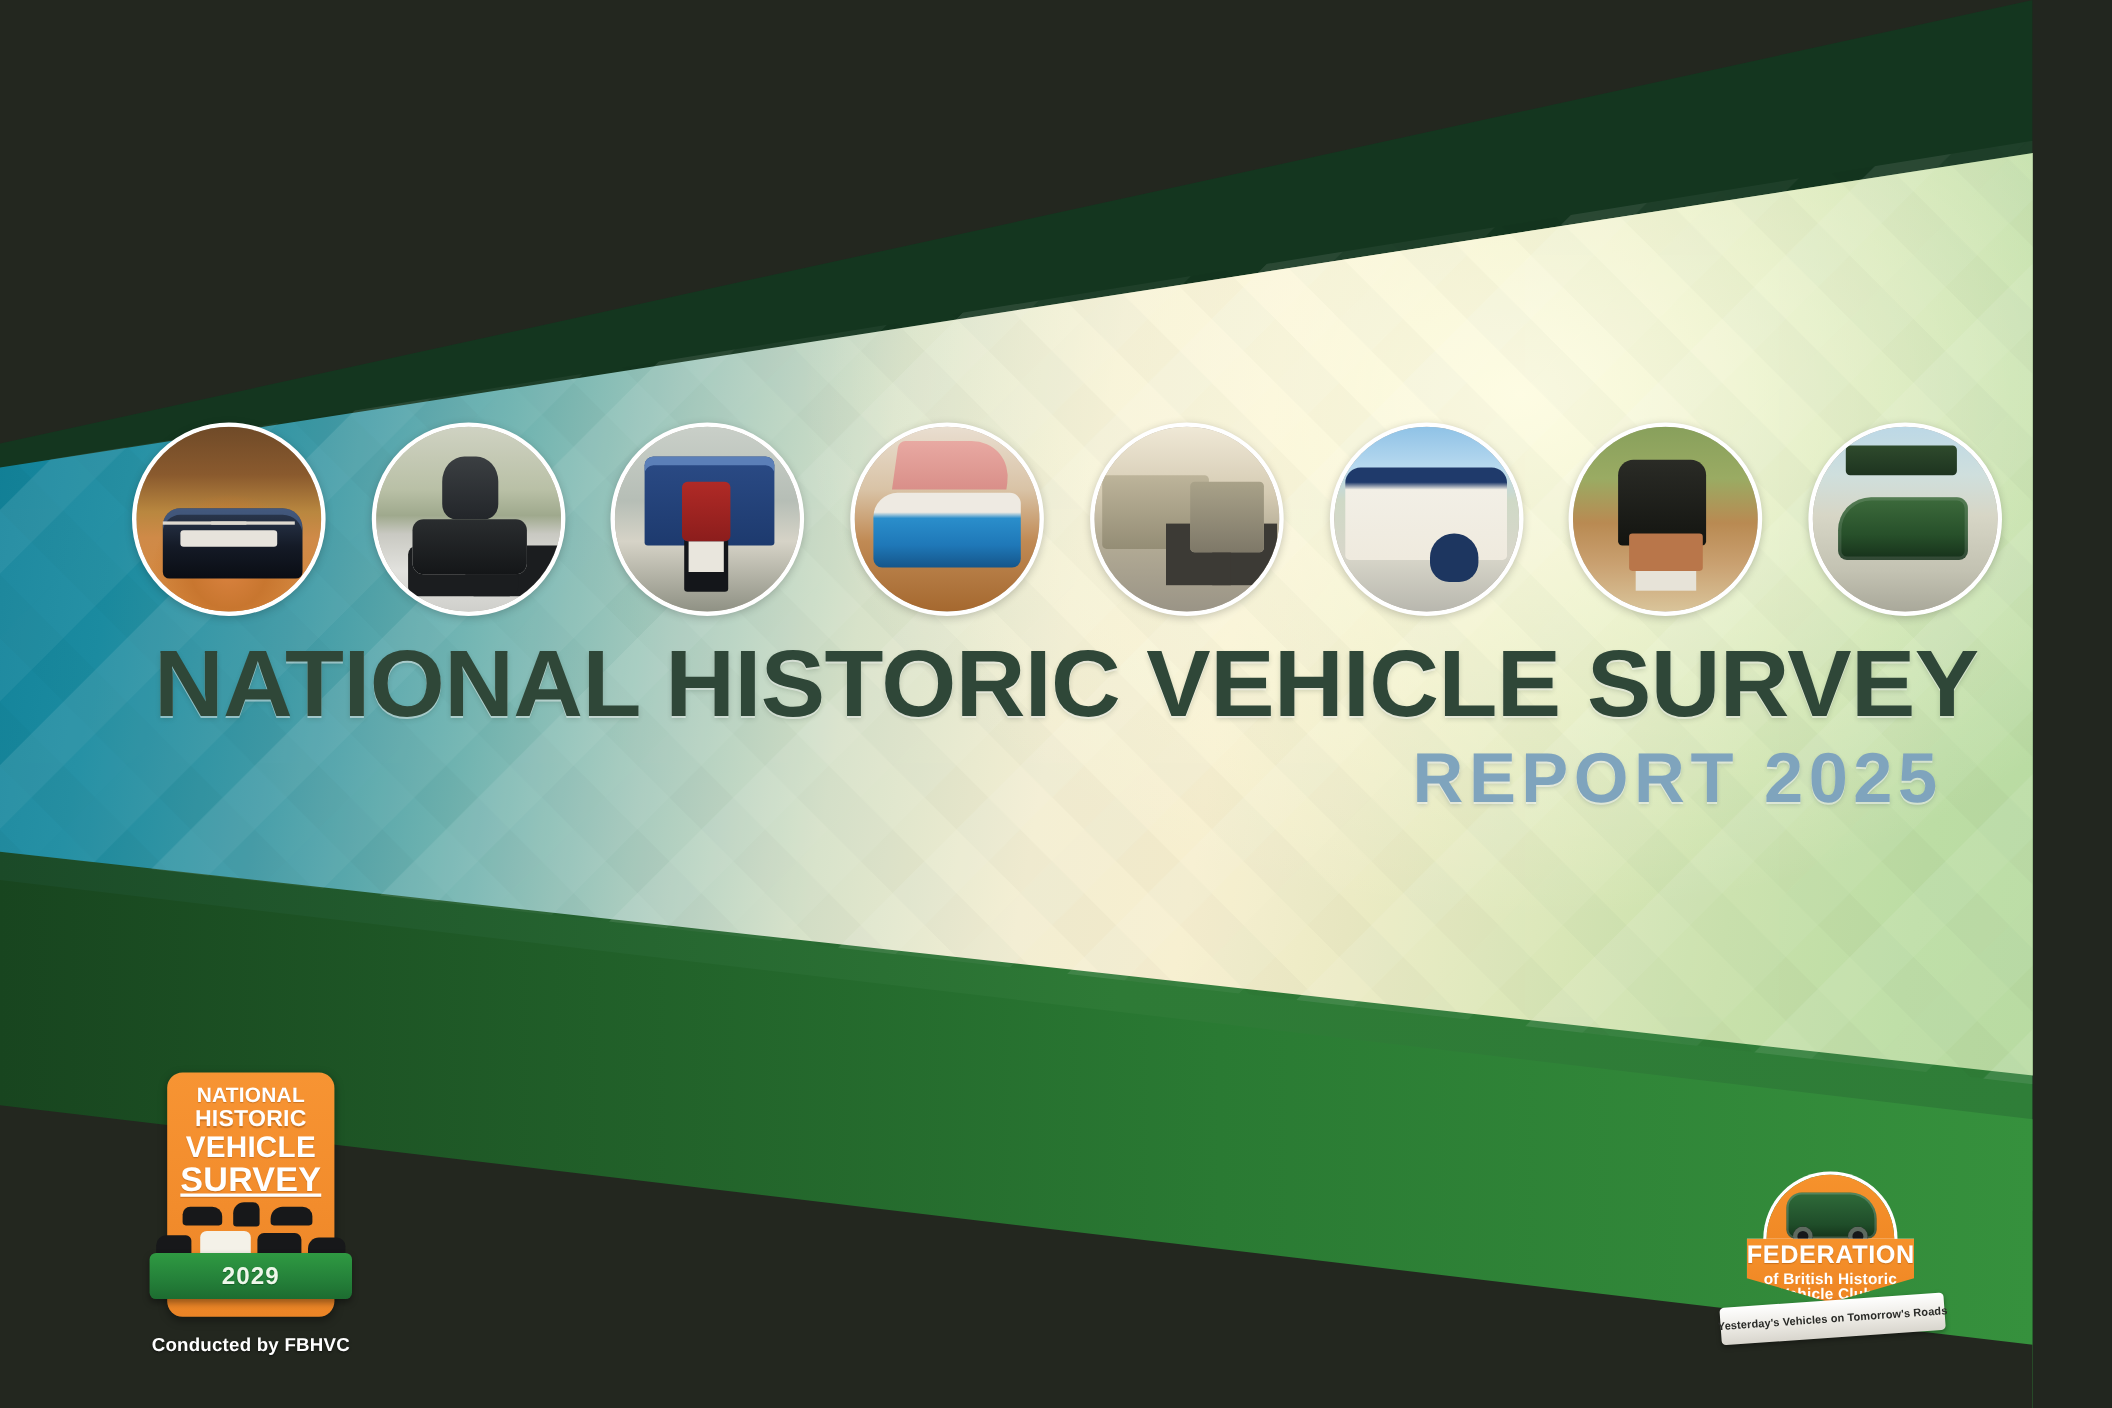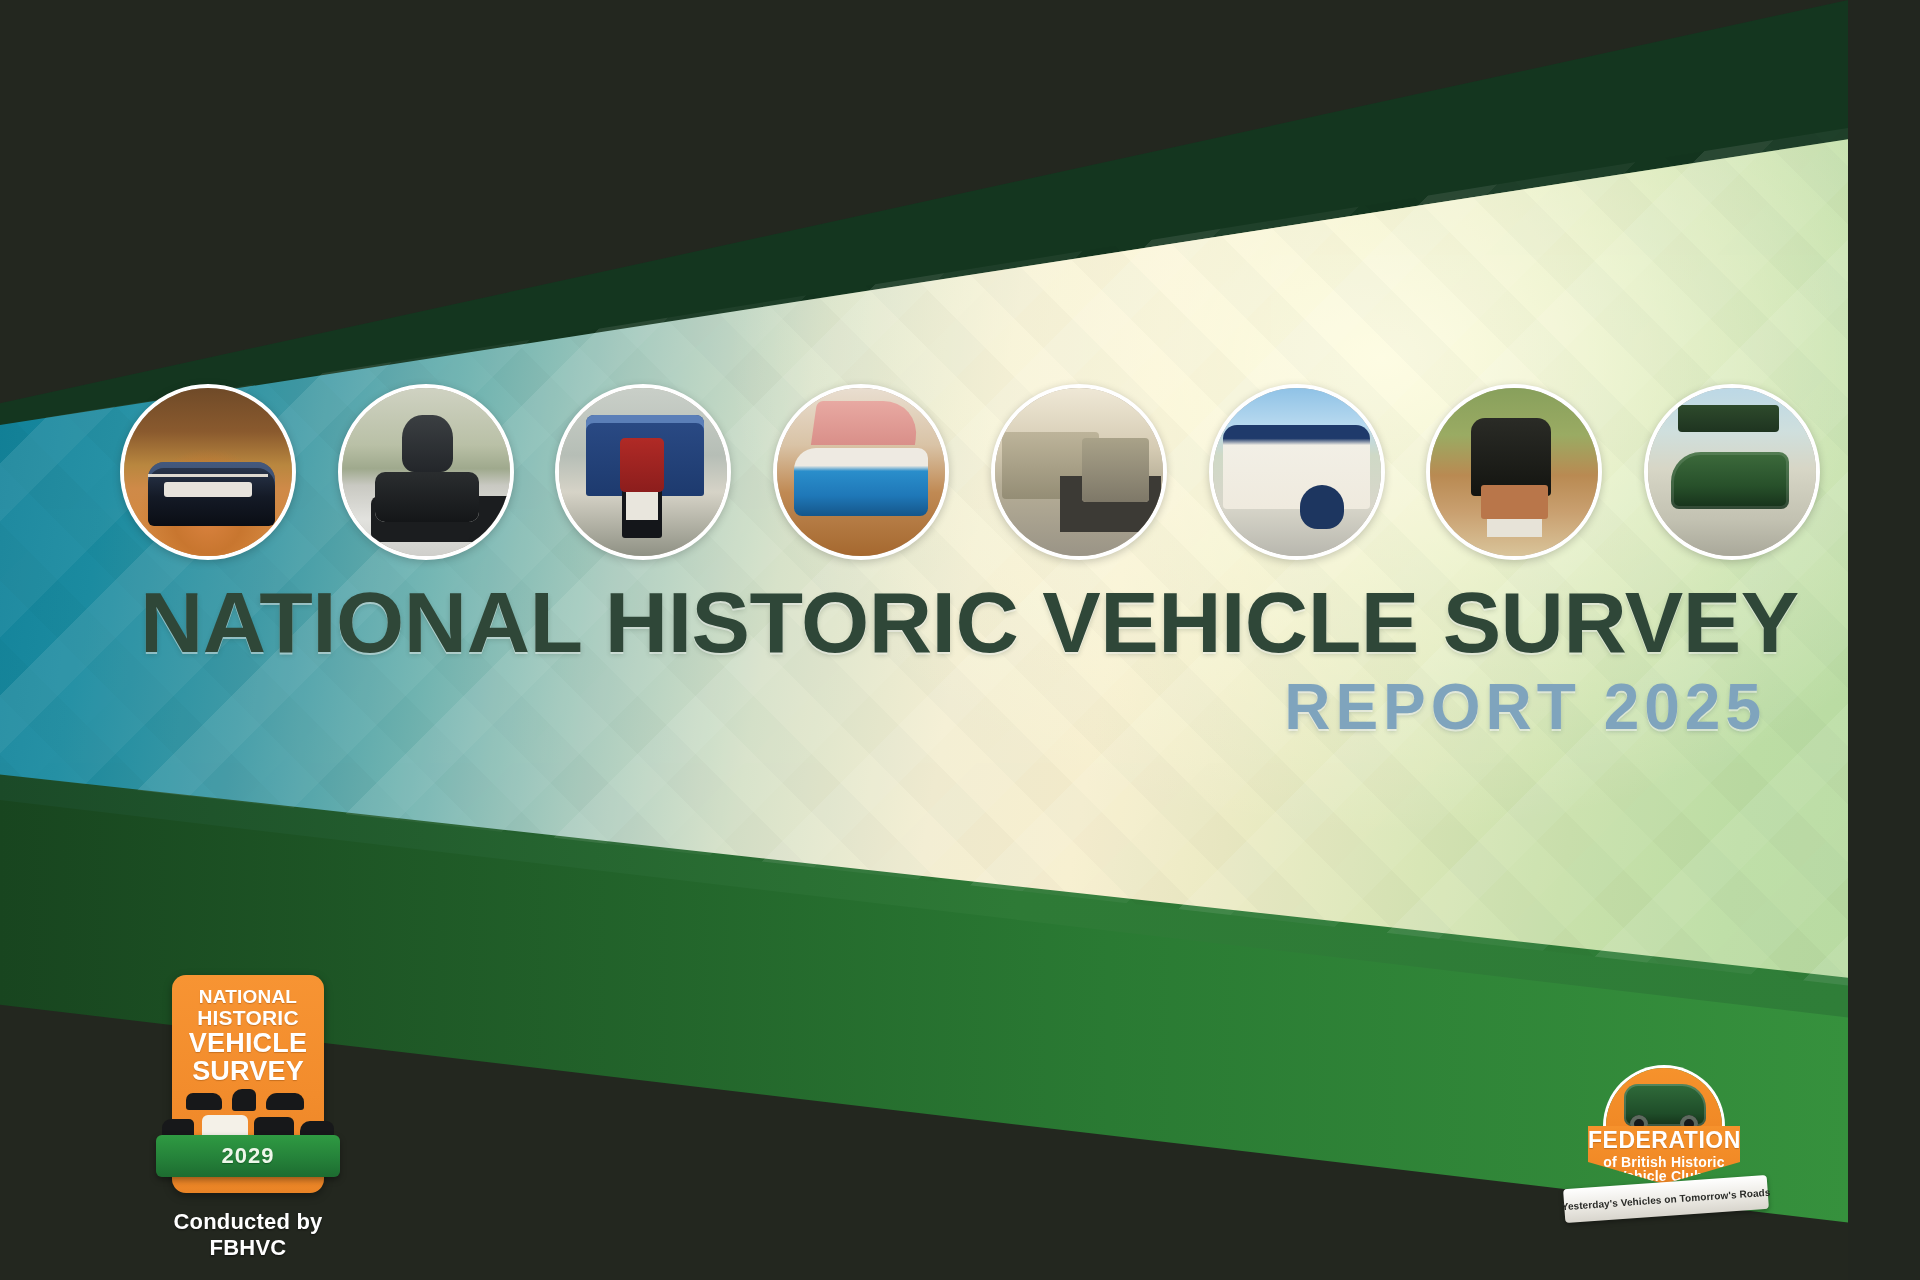--- a/index.html
+++ b/index.html
@@ -254,21 +254,21 @@
     color:#7fa4bd;
     text-shadow:
       0 2px 0 rgba(255,255,255,0.5),
       0 3px 4px rgba(40,70,90,0.20);
     padding-right:14px;
   }
 
   
   .badge {
     position:absolute;
-    left:148px; top:975px;
+    left:128px; top:975px;
     width:200px;
   }
   .badge-plate {
     position:relative;
     width:152px; margin:0 auto;
     background:linear-gradient(180deg,#f79433 0%,#f28c2c 55%,#ea8426 100%);
     border-radius:14px;
     padding:12px 8px 40px 8px;
     box-shadow:0 3px 8px rgba(0,0,0,0.35);
   }
@@ -277,21 +277,21 @@
     font-family:"Liberation Sans", sans-serif;
     font-weight:700;
     text-align:center;
     line-height:1.04;
     letter-spacing:0.2px;
     text-shadow:0 1px 1px rgba(120,60,10,0.35);
   }
   .bl1{font-size:19px;}
   .bl2{font-size:21px;}
   .bl3{font-size:27px;}
-  .bl4{font-size:27px;}
+  .bl4{font-size:31px;text-decoration:underline;}
   .badge-vehicles {
     position:relative; height:62px; margin-top:6px;
   }
   .bv { position:absolute; background:#17181a; }
   .bv.r1a { left:6px;  top:2px;  width:36px; height:17px; border-radius:7px 9px 3px 3px; }
   .bv.r1b { left:52px; top:-2px; width:24px; height:22px; border-radius:10px 6px 3px 3px; }
   .bv.r1c { left:86px; top:2px;  width:38px; height:17px; border-radius:11px 9px 3px 3px; }
   .bv.r2a { left:-18px;top:28px; width:32px; height:19px; border-radius:9px 5px 3px 3px; }
   .bv.r2b { left:22px; top:24px; width:46px; height:25px; border-radius:6px 6px 3px 3px; }
   .bv.r2c { left:74px; top:26px; width:40px; height:23px; border-radius:6px 6px 3px 3px; }
@@ -310,21 +310,21 @@
   }
   .badge-ribbon::before{ left:-10px; transform:skewY(18deg); }
   .badge-ribbon::after { right:-10px; transform:skewY(-18deg); }
   .badge-year {
     color:#eef7ea; font-weight:700; font-size:22px; letter-spacing:1px;
     font-family:"Liberation Sans", sans-serif;
     text-shadow:0 1px 1px rgba(0,60,20,0.5);
   }
   .badge-caption {
     margin-top:16px; text-align:center;
-    color:#ffffff; font-weight:700; font-size:22px;
+    color:#ffffff; font-weight:700; font-size:17px;
     font-family:"Liberation Sans", sans-serif;
     letter-spacing:0.2px;
     text-shadow:0 1px 2px rgba(0,0,0,0.6);
   }
 
   
   .fbhvc {
     position:absolute;
     right:82px; bottom:62px;
     width:200px; height:150px;

